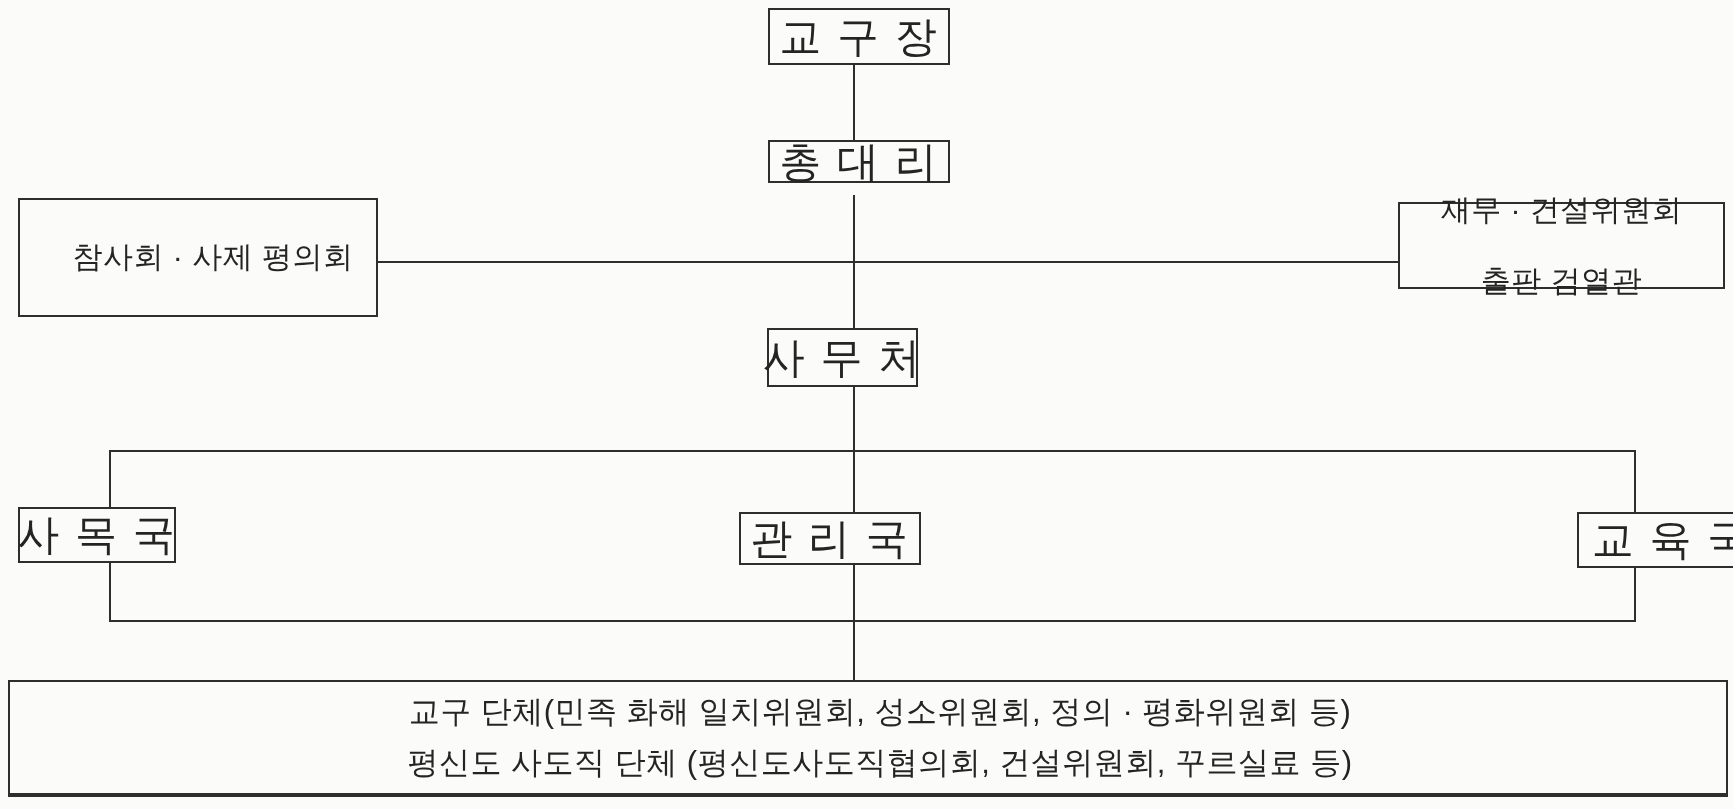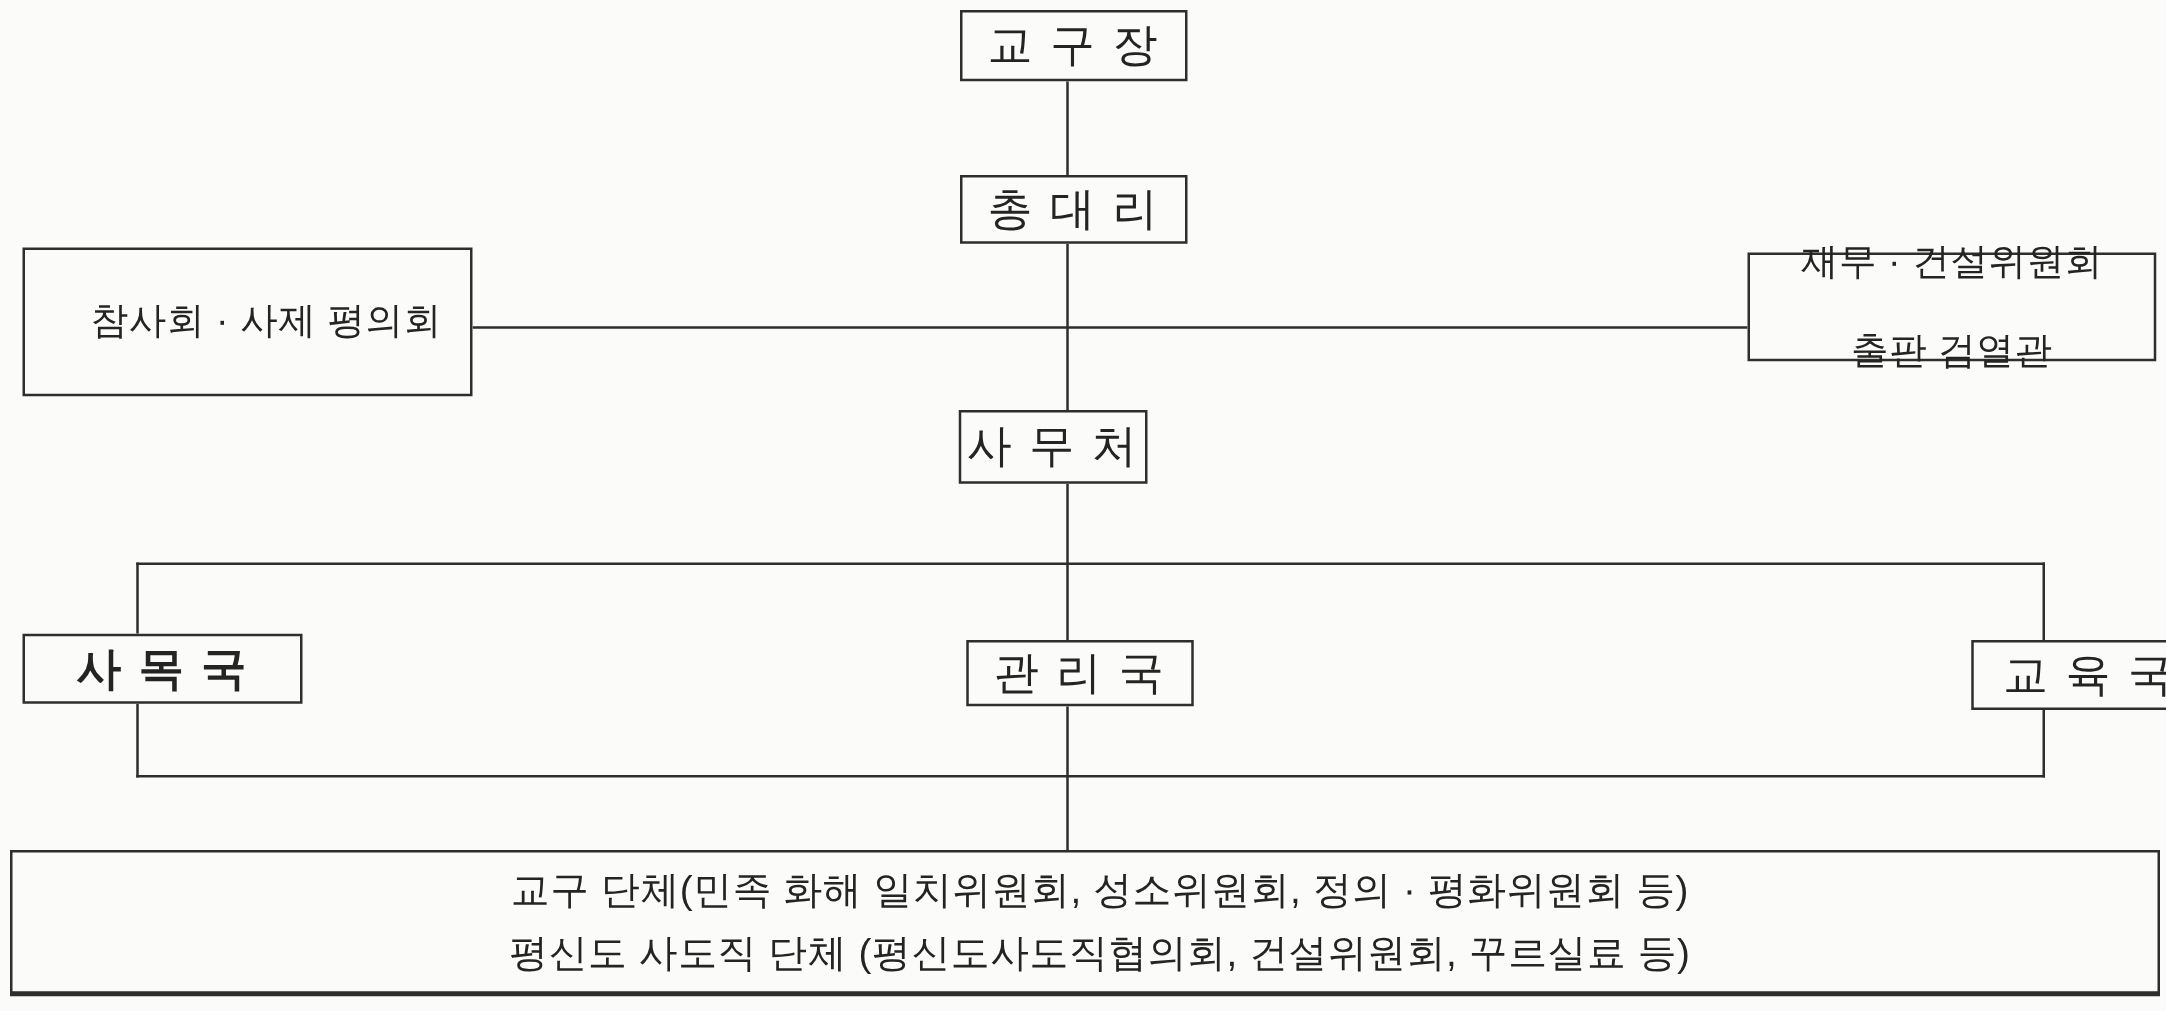--- a/index.html
+++ b/index.html
@@ -32,46 +32,46 @@
     border: 2px solid #2e2e2e;
     background: #fbfbf9;
     display: flex;
     flex-direction: column;
     align-items: center;
     justify-content: center;
     text-align: center;
     color: #242424;
   }
   .node .label {
-    font-size: 36px;
+    font-size: 42px;
     letter-spacing: 2px;
     white-space: nowrap;
   }
   .node.two-line .label {
     font-size: 30px;
     line-height: 1.55;
     letter-spacing: 0.5px;
   }
   .node.wide .label {
     font-size: 31px;
     line-height: 1.62;
     letter-spacing: 0.5px;
   }
   .node.wide {
     border-bottom-width: 4px;
   }
 
   
   #node-diocese-head     { left: 768px;  top: 8px;   width: 182px;  height: 57px; }
-  #node-vicar-general    { left: 768px;  top: 140px; width: 182px;  height: 55px; }
+  #node-vicar-general    { left: 768px;  top: 140px; width: 182px;  height: 43px; }
   #node-priest-council   { left: 18px;   top: 198px; width: 360px;  height: 119px; padding-left: 30px; }
   #node-finance-committee{ left: 1398px; top: 202px; width: 327px;  height: 87px; gap: 24px; }
   #node-secretariat      { left: 767px;  top: 328px; width: 151px;  height: 59px; }
-  #node-pastoral-bureau  { left: 18px;   top: 507px; width: 224px;  height: 56px; font-weight: bold; }
-  #node-admin-bureau     { left: 773px;  top: 512px; width: 182px;  height: 53px; }
+  #node-pastoral-bureau  { left: 18px;   top: 507px; width: 158px;  height: 56px; }
+  #node-admin-bureau     { left: 739px;  top: 512px; width: 182px;  height: 53px; }
   #node-education-bureau { left: 1538px; top: 512px; width: 189px;  height: 56px; margin-left: 39px; }
   #node-organizations    { left: 8px;    top: 680px; width: 1720px; height: 117px; padding-left: 24px; }
 
   
   #connector-head-vicar            { left: 853px;  top: 65px;  height: 75px; }
   #connector-vicar-secretariat     { left: 853px;  top: 195px; height: 133px; }
   #connector-side-horizontal       { left: 378px;  top: 261px; width: 1020px; }
   #connector-secretariat-admin     { left: 853px;  top: 387px; height: 125px; }
   #connector-upper-rail            { left: 109px;  top: 450px; width: 1527px; }
   #connector-upper-left-stub       { left: 109px;  top: 450px; height: 57px; }

